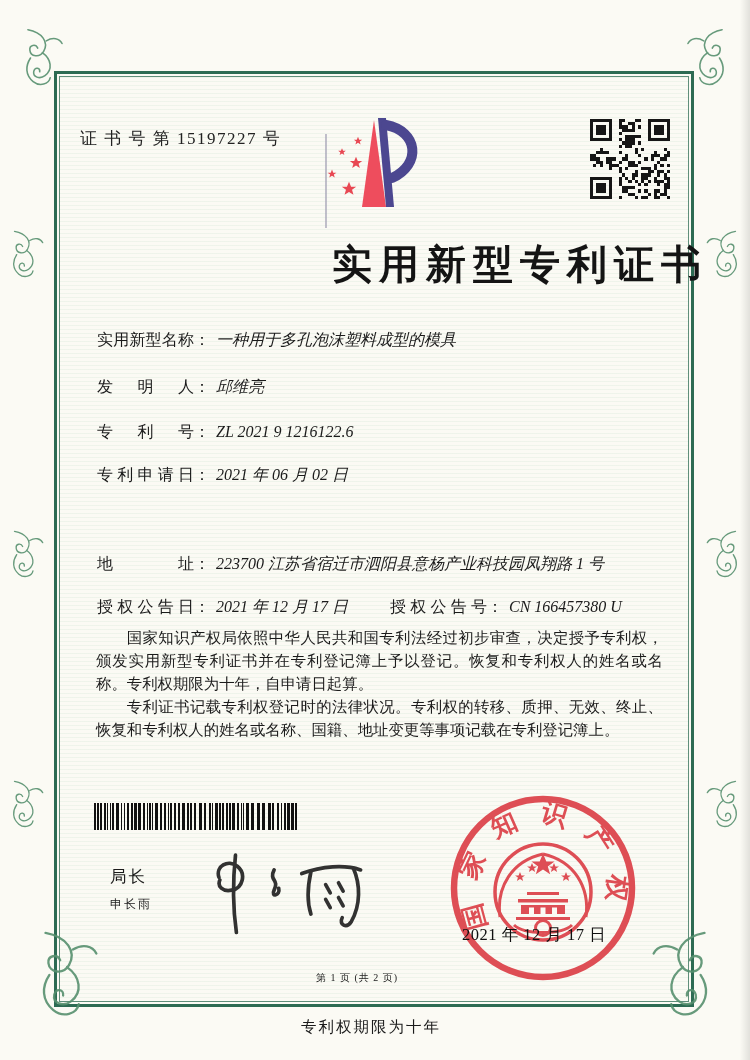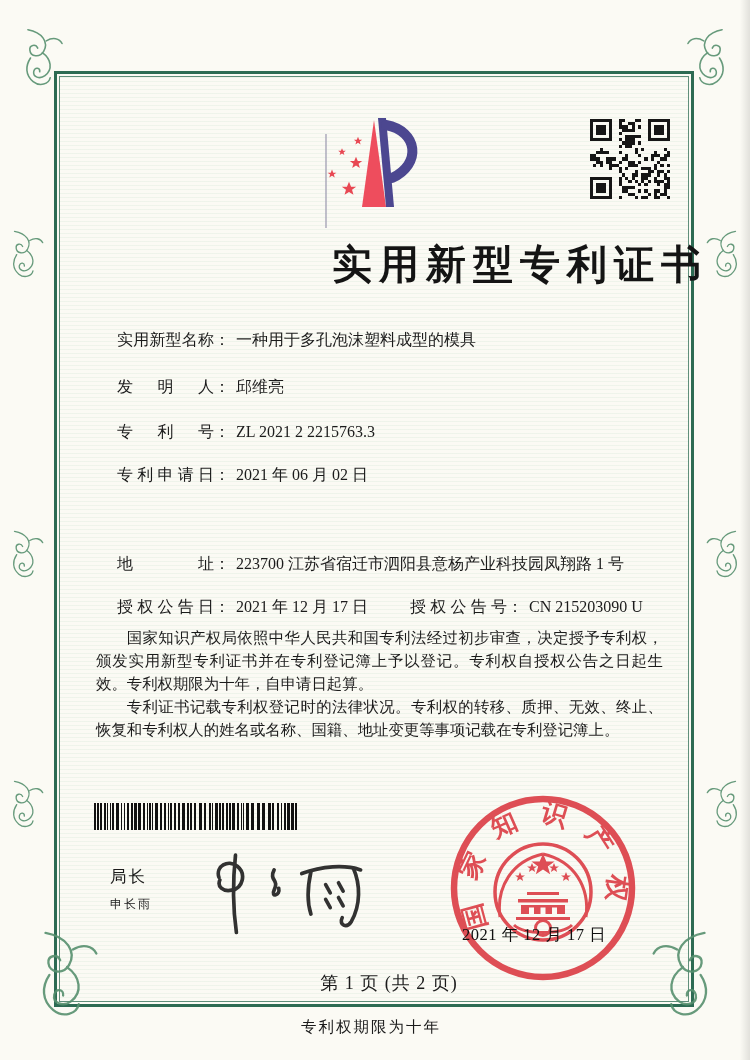--- a/index.html
+++ b/index.html
@@ -17,35 +17,35 @@
   .fl{position:absolute;overflow:visible;opacity:.9;}
   .mir{transform:scaleX(-1);}
   
   .cert-no{position:absolute;left:80px;top:127px;font-size:17px;letter-spacing:1.5px;color:#222;}
   .logo{position:absolute;left:318px;top:116px;width:124px;height:118px;}
   .qr{position:absolute;left:590px;top:119px;width:80px;height:80px;}
   .title{position:absolute;left:68px;top:237px;width:640px;text-align:right;
     font-size:40px;font-weight:700;letter-spacing:7px;color:#141414;}
   
   .field-row{position:absolute;left:97px;width:566px;font-size:16px;white-space:nowrap;}
-  .flabel{display:inline-block;width:97px;text-align:justify;text-align-last:justify;vertical-align:top;margin-left:20px;}
+  .flabel{display:inline-block;width:97px;text-align:justify;text-align-last:justify;vertical-align:top;}
   .colon{display:inline-block;}
-  .fval{margin-left:6px;}
+  .fval{margin-left:6px;font-style:italic;}
   .grant-no-pair{position:absolute;left:293px;top:0;}
   
   .paras{position:absolute;left:96px;top:626px;width:567px;}
   .paras p{margin:0;font-size:15.4px;line-height:23px;text-indent:2em;text-align:justify;}
   
   .barcode{position:absolute;left:94px;top:803px;width:208px;height:27px;}
   .director-title{position:absolute;left:110px;top:866px;font-size:16.5px;letter-spacing:2px;text-align:right;}
   .director-name{position:absolute;left:110px;top:896px;font-size:12px;letter-spacing:2px;}
   .sig{position:absolute;left:182px;top:846px;width:210px;height:92px;}
   .seal{position:absolute;left:448px;top:793px;width:190px;height:190px;opacity:.93;}
   .seal-date{position:absolute;left:462px;top:924px;font-size:16.5px;letter-spacing:.5px;color:#101010;}
-  .page-info{position:absolute;left:72px;top:971px;width:634px;text-align:center;font-size:18px;letter-spacing:1px;}
+  .page-info{position:absolute;left:40px;top:971px;width:634px;text-align:center;font-size:10px;letter-spacing:1px;}
   .back-note{position:absolute;left:54px;top:1017px;width:634px;text-align:center;font-size:15.5px;letter-spacing:2px;}
 </style>
 </head>
 <body>
 
 <div class="page">
 
   <svg width="0" height="0" style="position:absolute">
     <defs>
       <g id="flourish" fill="none" stroke="#57906f" stroke-width="2.4" stroke-linecap="round">
@@ -86,20 +86,21 @@
   <svg class="fl mir" style="left:704px;top:772px;width:38px;height:62px" viewBox="0 0 70 90">
       <use href="#flourish"></use>
     </svg>
   <svg class="fl" style="left:24px;top:928px;width:88px;height:88px" viewBox="0 0 70 90">
       <use href="#flourish"></use>
     </svg>
   <svg class="fl mir" style="left:638px;top:928px;width:88px;height:88px" viewBox="0 0 70 90">
       <use href="#flourish"></use>
     </svg>
 
+  <div class="cert-no">证 书 号 第 15197227 号</div>
 
   <svg class="logo" viewBox="0 0 124 118">
     <line x1="8" y1="18" x2="8" y2="112" stroke="#9a97ad" stroke-width="1.2"></line>
     <g fill="#e84853">
       <use href="#star5" transform="translate(40,25) scale(0.42)"></use>
       <use href="#star5" transform="translate(24,36) scale(0.38)"></use>
       <use href="#star5" transform="translate(38,47) scale(0.62)"></use>
       <use href="#star5" transform="translate(14,58) scale(0.44)"></use>
       <use href="#star5" transform="translate(31,73) scale(0.72)"></use>
     </g>
@@ -286,39 +287,39 @@
 
   <div class="title">实用新型专利证书</div>
 
   <div class="field-row" style="top:330px">
     <span class="flabel">实用新型名称</span><span class="colon">：</span><span class="fval">一种用于多孔泡沫塑料成型的模具</span>
   </div>
   <div class="field-row" style="top:377px">
     <span class="flabel">发明人</span><span class="colon">：</span><span class="fval">邱维亮</span>
   </div>
   <div class="field-row" style="top:422px">
-    <span class="flabel">专利号</span><span class="colon">：</span><span class="fval">ZL 2021 2 2215763.3</span>
+    <span class="flabel">专利号</span><span class="colon">：</span><span class="fval">ZL 2021 9 1216122.6</span>
   </div>
   <div class="field-row" style="top:465px">
     <span class="flabel">专利申请日</span><span class="colon">：</span><span class="fval">2021 年 06 月 02 日</span>
   </div>
   <div class="field-row" style="top:554px">
     <span class="flabel">地址</span><span class="colon">：</span><span class="fval">223700 江苏省宿迁市泗阳县意杨产业科技园凤翔路 1 号</span>
   </div>
   <div class="field-row" style="top:597px">
     <span>
       <span class="flabel">授权公告日</span><span class="colon">：</span><span class="fval">2021 年 12 月 17 日</span>
     </span>
     <span class="grant-no-pair">
-      <span class="flabel">授权公告号</span><span class="colon">：</span><span class="fval">CN 215203090 U</span>
+      <span class="flabel">授权公告号</span><span class="colon">：</span><span class="fval">CN 166457380 U</span>
     </span>
   </div>
 
   <div class="paras">
-    <p>国家知识产权局依照中华人民共和国专利法经过初步审查，决定授予专利权，颁发实用新型专利证书并在专利登记簿上予以登记。专利权自授权公告之日起生效。专利权期限为十年，自申请日起算。</p>
+    <p>国家知识产权局依照中华人民共和国专利法经过初步审查，决定授予专利权，颁发实用新型专利证书并在专利登记簿上予以登记。恢复和专利权人的姓名或名称。专利权期限为十年，自申请日起算。</p>
     <p>专利证书记载专利权登记时的法律状况。专利权的转移、质押、无效、终止、恢复和专利权人的姓名或名称、国籍、地址变更等事项记载在专利登记簿上。</p>
   </div>
 
   <svg id="barcode-svg" class="barcode" viewBox="0 0 208 27" preserveAspectRatio="none" shape-rendering="crispEdges">
       <rect x="0" y="0" width="2" height="27" fill="#111"></rect>
       <rect x="3" y="0" width="2" height="27" fill="#111"></rect>
       <rect x="6" y="0" width="2" height="27" fill="#111"></rect>
       <rect x="10" y="0" width="2" height="27" fill="#111"></rect>
       <rect x="13" y="0" width="1" height="27" fill="#111"></rect>
       <rect x="16" y="0" width="1" height="27" fill="#111"></rect>

